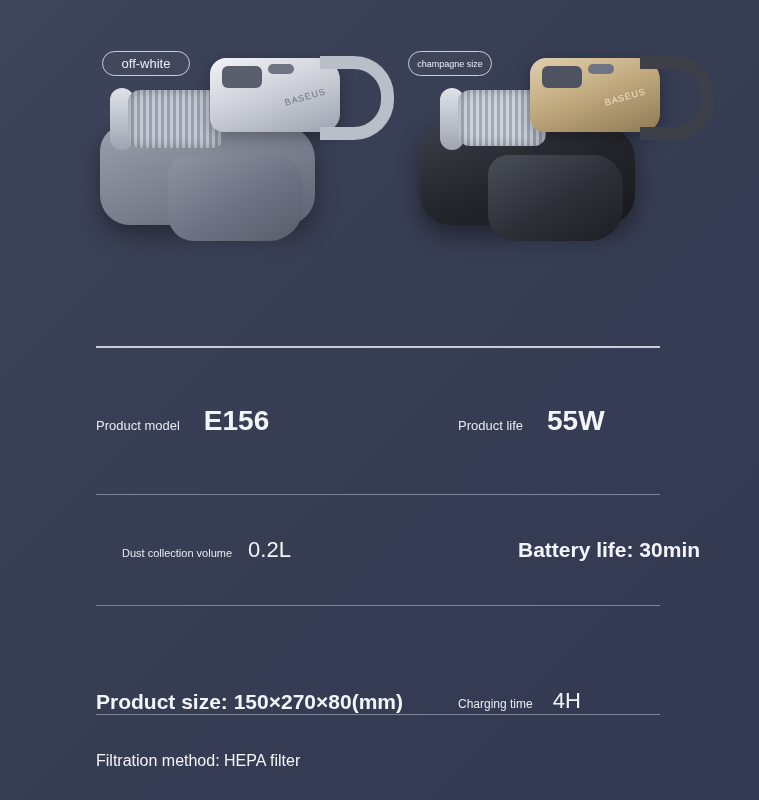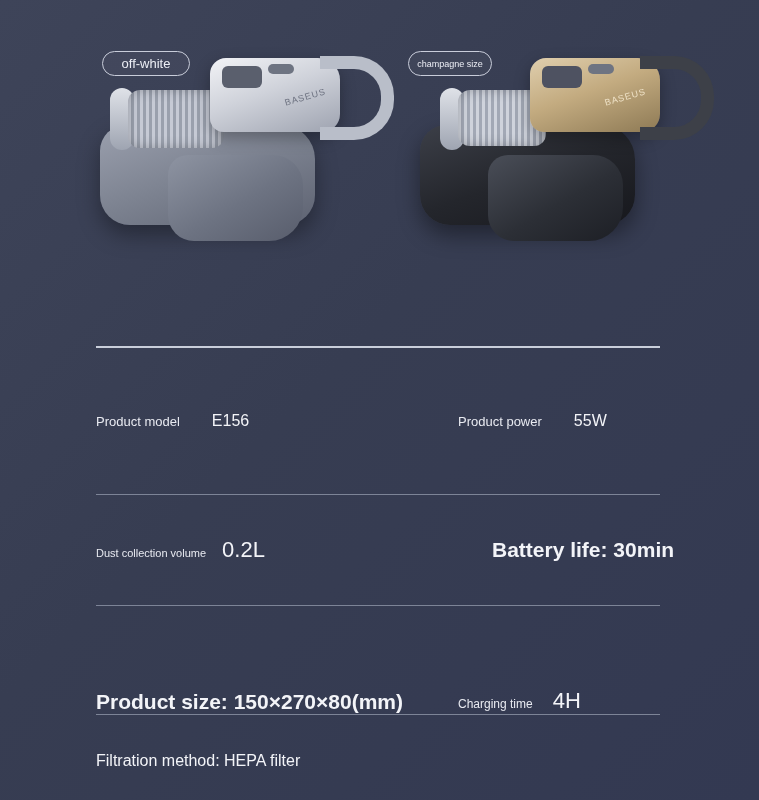--- a/index.html
+++ b/index.html
@@ -179,24 +179,24 @@
     position: relative;
     display: flex;
     align-items: center;
   }
   .cell { display: flex; align-items: baseline; }
   .label { color: #e8eaf1; white-space: nowrap; }
   .value { color: #f3f4f8; white-space: nowrap; }
 
   .row1 { height: 146px; }
   .row1 .label { font-size: 13px; }
-  .row1 .value { font-size: 16px; margin-left: 32px; }
+  .row1 .value { font-size: 28px; margin-left: 24px; font-weight: bold; }
   .row1 .c2 { position: absolute; left: 362px; }
 
-  .row2 { height: 110px; }
+  .row2 { height: 110px; margin-left: 26px; }
   .row2 .label { font-size: 11px; }
   .row2 .value { font-size: 22px; margin-left: 16px; }
   .row2 .c2 { position: absolute; left: 380px; font-size: 21px; font-weight: bold; }
 
   .row3 { height: 108px; align-items: flex-end; }
   .row3 .c1 { font-size: 21px; font-weight: bold; }
   .row3 .c2 { position: absolute; left: 362px; }
   .row3 .c2 .label { font-size: 12px; }
   .row3 .c2 .value { font-size: 22px; margin-left: 20px; }
 
@@ -245,21 +245,21 @@
   <div class="specs">
 
     <div class="rule strong"></div>
 
     <div class="row row1">
       <div class="cell c1">
         <span class="label">Product model</span>
         <span class="value">E156</span>
       </div>
       <div class="cell c2">
-        <span class="label">Product power</span>
+        <span class="label">Product life</span>
         <span class="value">55W</span>
       </div>
     </div>
 
     <div class="rule"></div>
 
     <div class="row row2">
       <div class="cell c1">
         <span class="label">Dust collection volume</span>
         <span class="value">0.2L</span>

